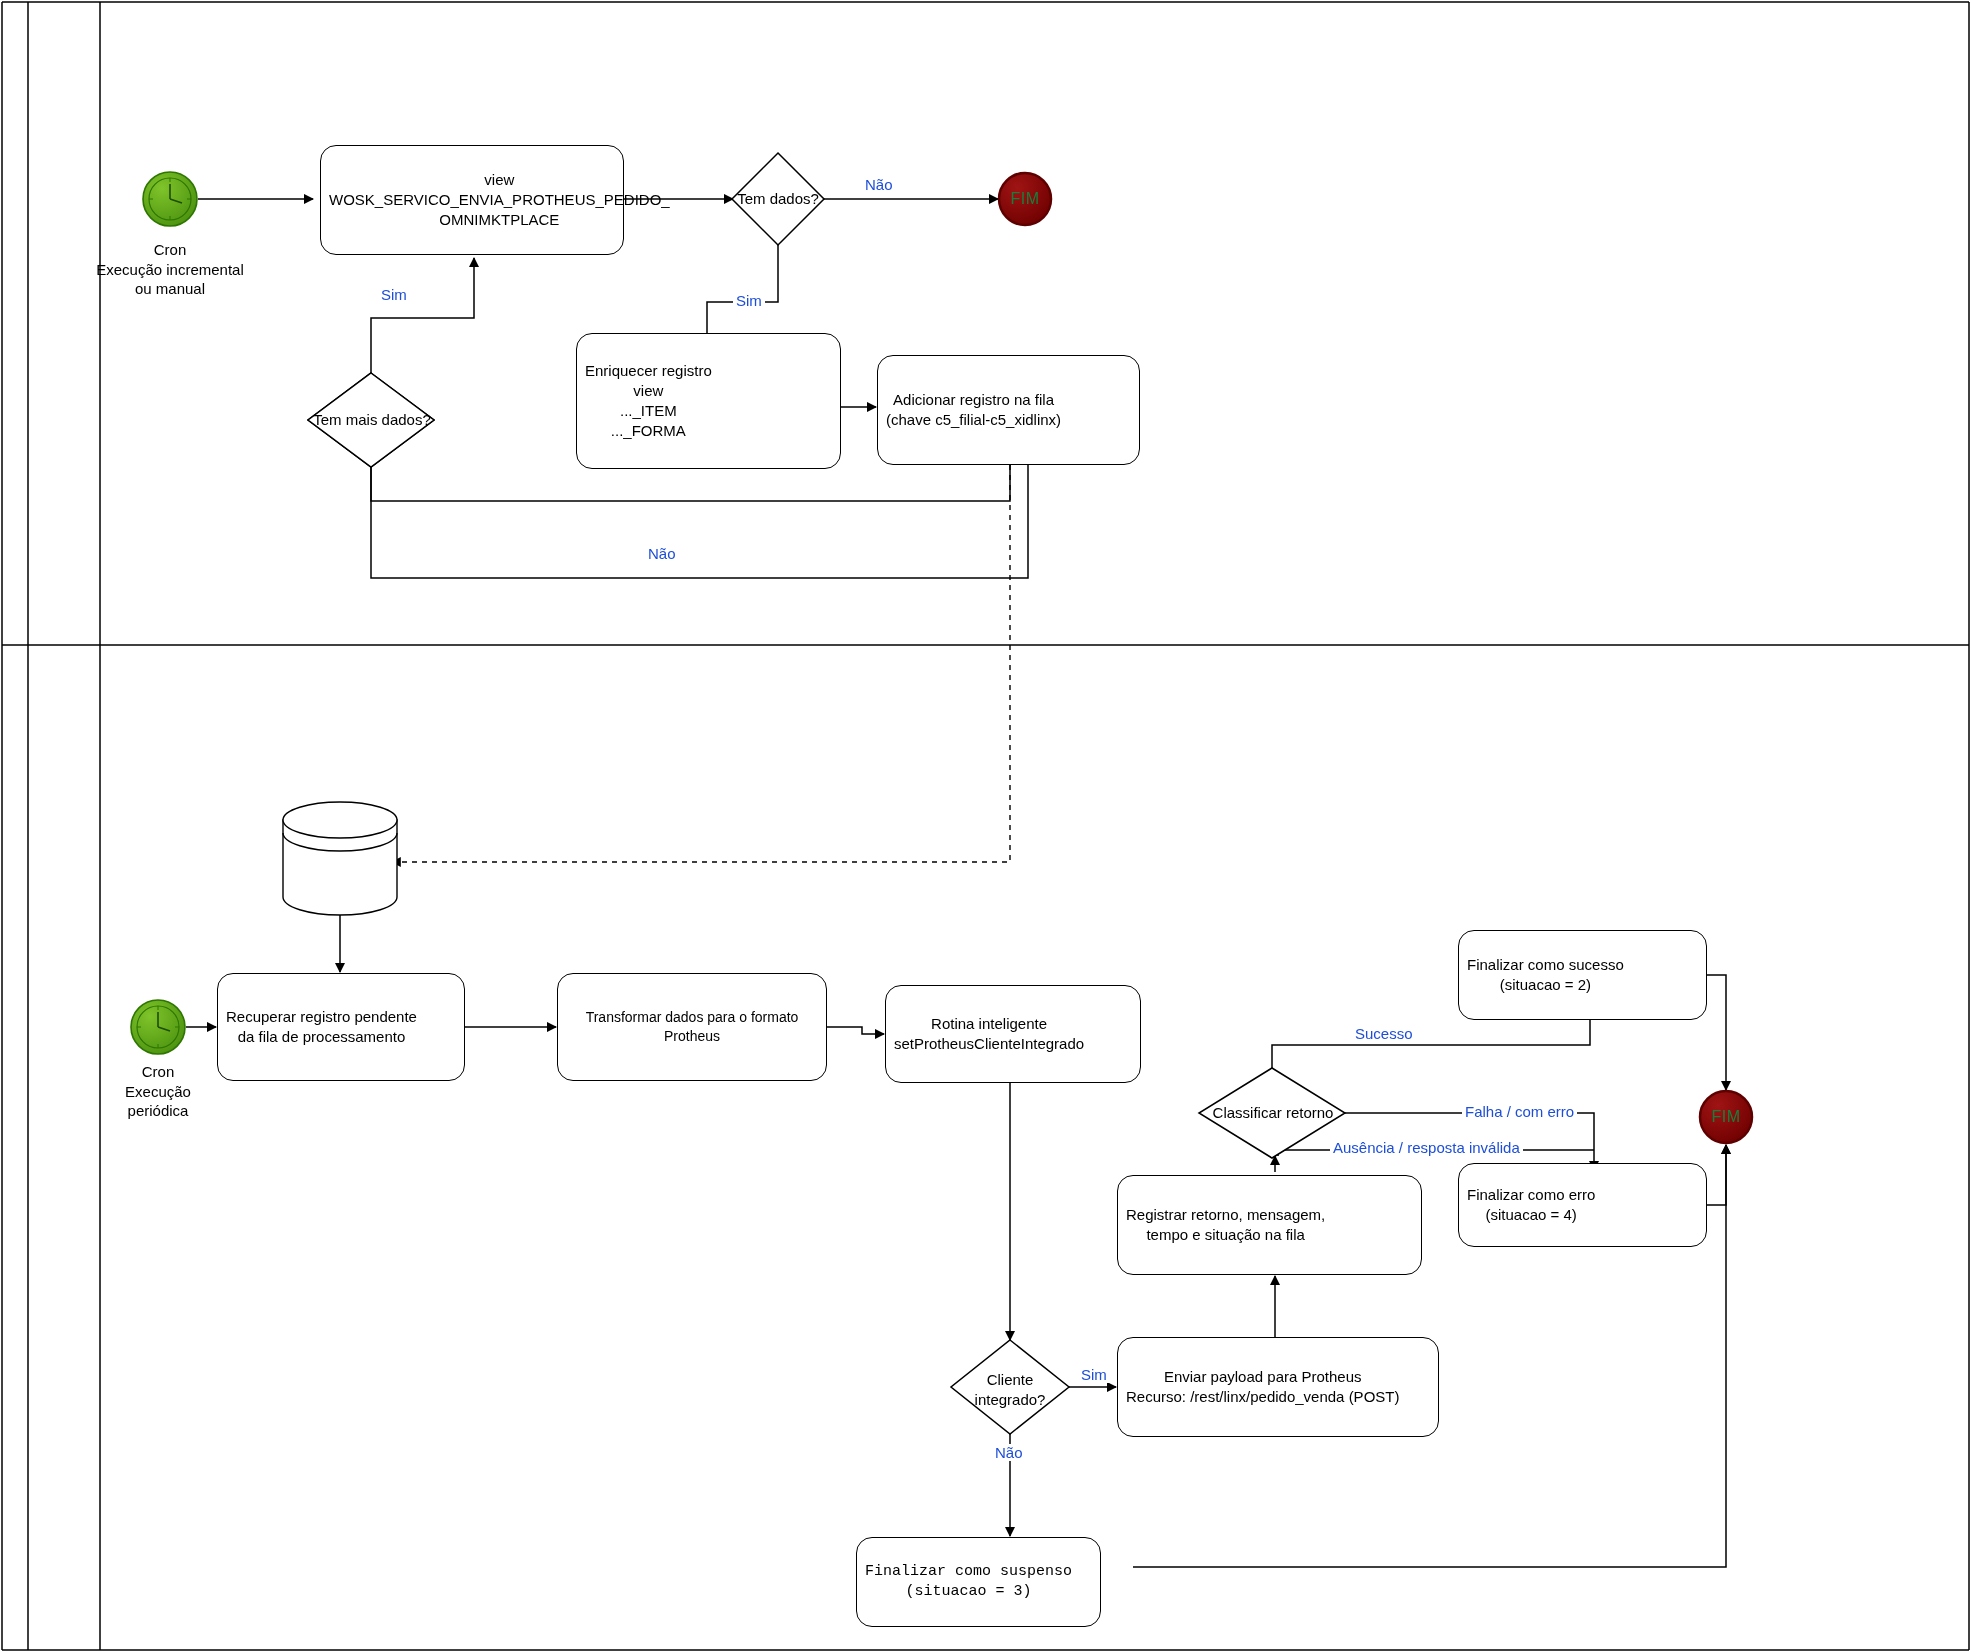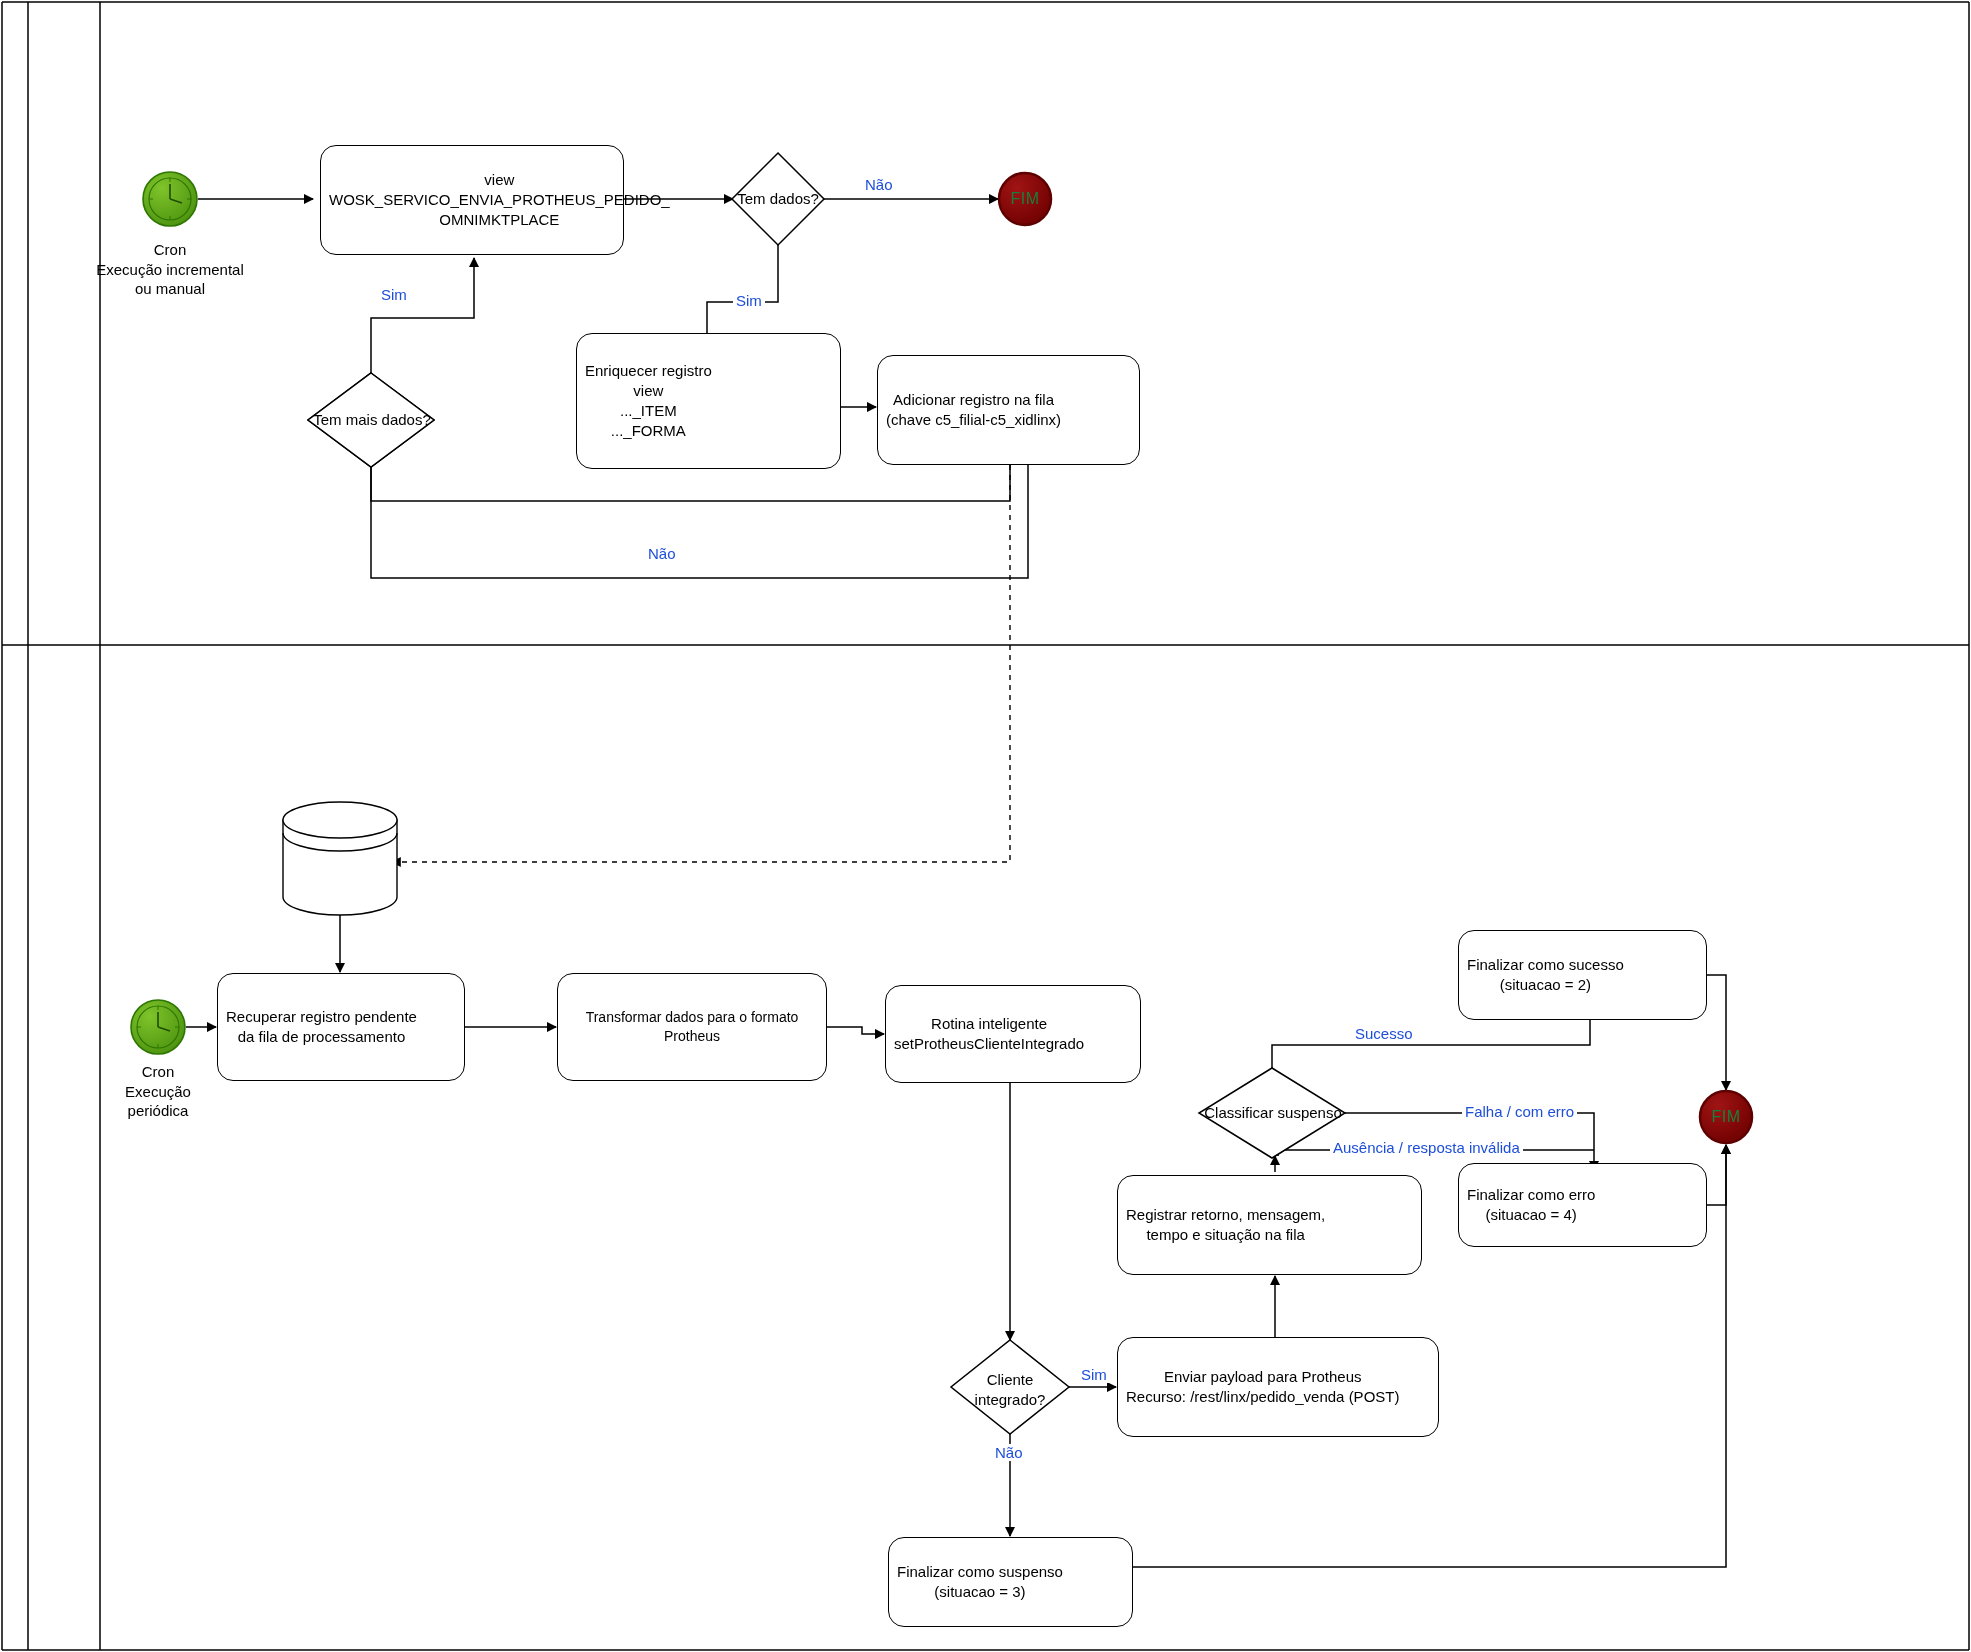--- a/index.html
+++ b/index.html
@@ -213,26 +213,26 @@
   <div class="node task" style="left:1458px;top:930px;width:249px;height:90px;">
     <span style="white-space:pre-line;">Finalizar como sucesso
 (situacao = 2)</span>
   </div>
 
   <div class="node task" style="left:1458px;top:1163px;width:249px;height:84px;">
     <span style="white-space:pre-line;">Finalizar como erro
 (situacao = 4)</span>
   </div>
 
-  <div class="node task" style="left:888px;top:1537px;width:245px;height:90px;">
+  <div class="node task" style="left:856px;top:1537px;width:245px;height:90px;font-family:Liberation Mono, monospace;">
     <span style="white-space:pre-line;">Finalizar como suspenso
 (situacao = 3)</span>
   </div>
 
-  <div class="gw-label" style="left:1200px;top:1104px;width:146px;">Classificar suspenso</div>
+  <div class="gw-label" style="left:1200px;top:1104px;width:146px;">Classificar retorno</div>
 
   <div class="gw-label" style="left:955px;top:1370px;width:110px;white-space:pre-line;line-height:1.3;">Cliente
 integrado?</div>
 
   <div class="fim-text" style="left:1726px;top:1117px;transform:translate(-50%,-50%);">FIM</div>
 
   <div class="edge-label" style="left:1352px;top:1025px;">Sucesso</div>
   <div class="edge-label" style="left:1462px;top:1103px;">Falha / com erro</div>
   <div class="edge-label" style="left:1330px;top:1139px;">Ausência / resposta inválida</div>
   <div class="edge-label" style="left:1078px;top:1366px;">Sim</div>

